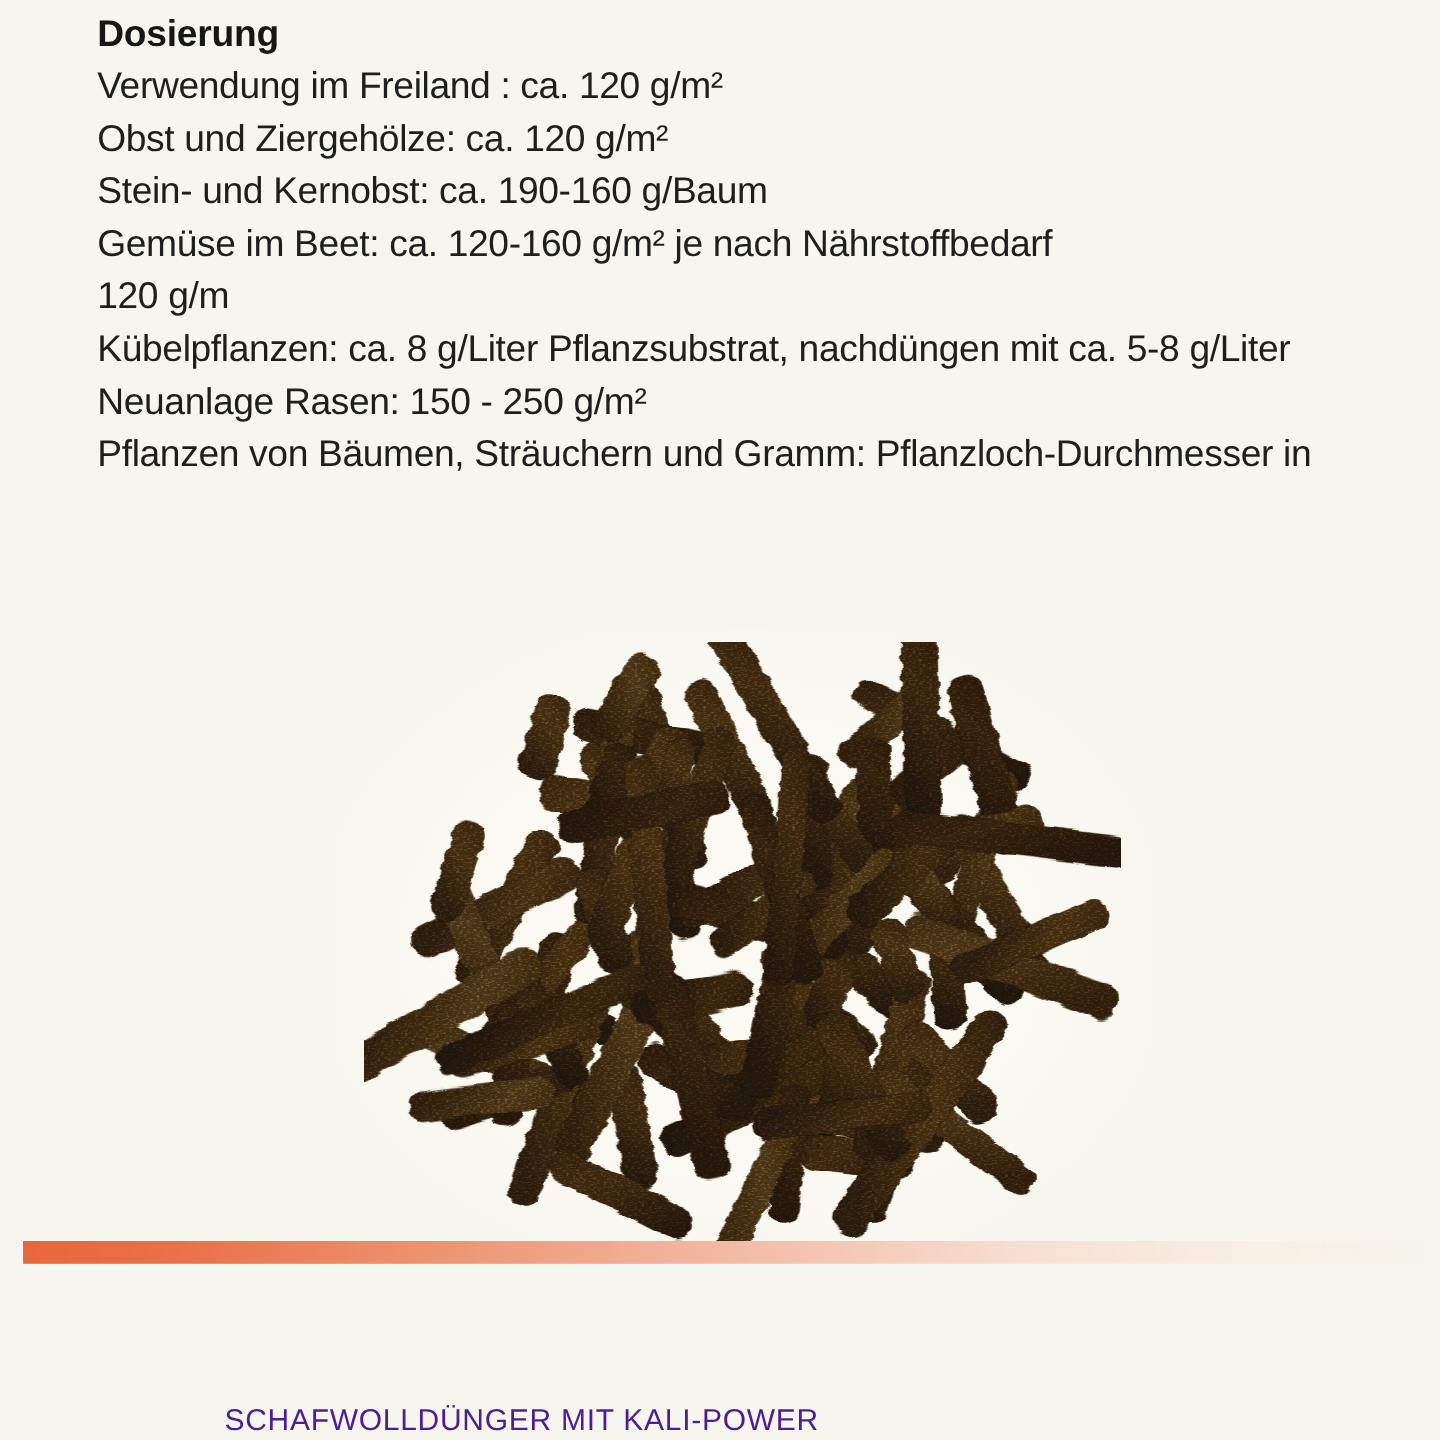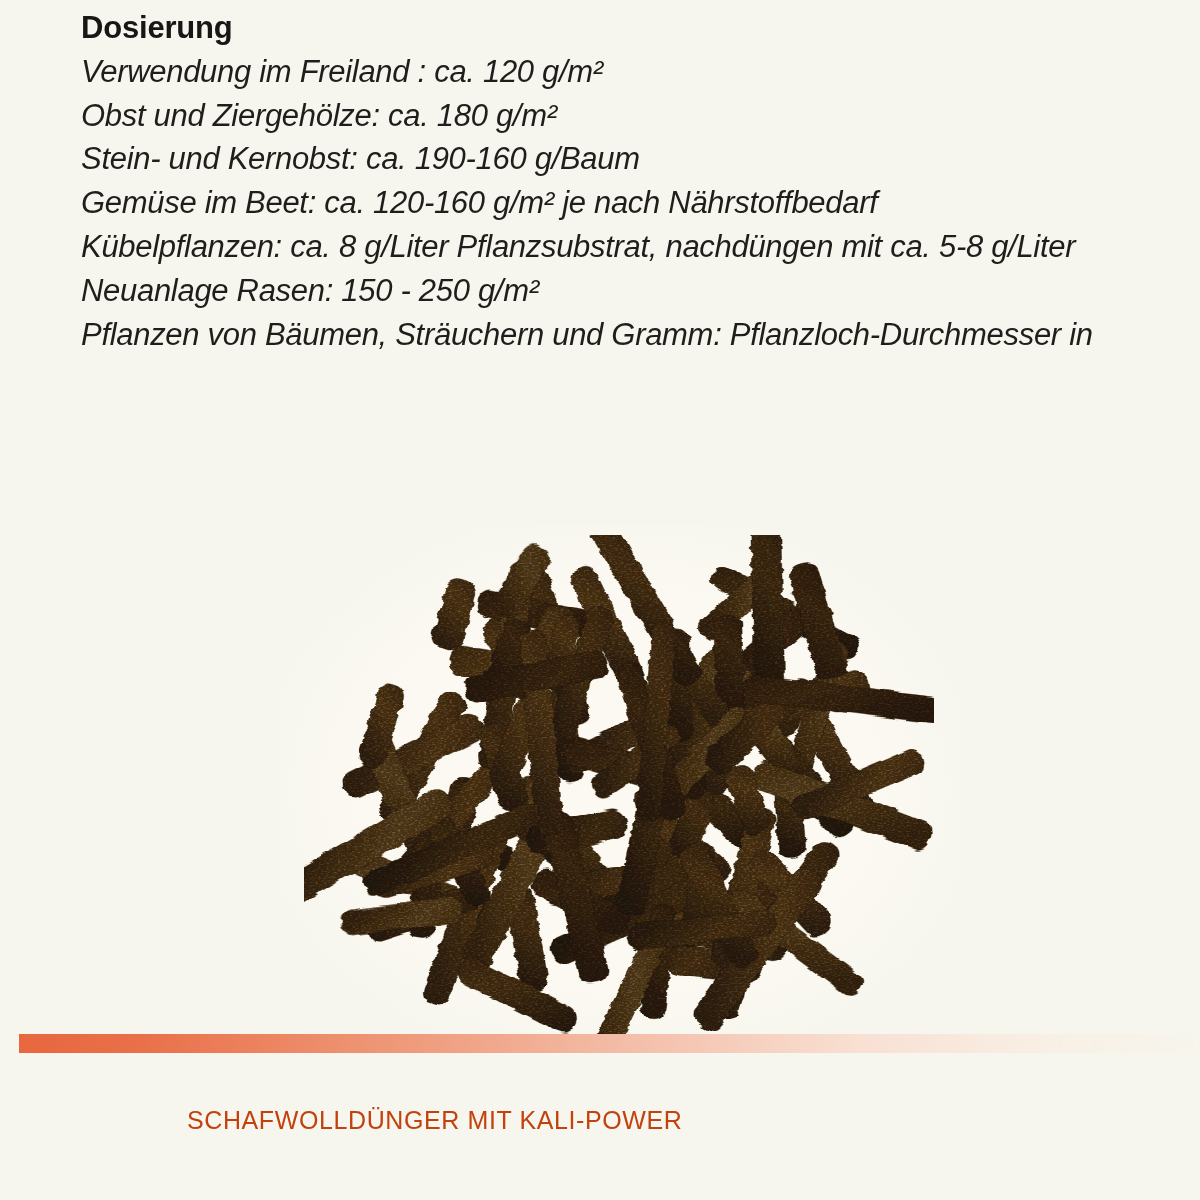--- a/index.html
+++ b/index.html
@@ -24,21 +24,21 @@
     white-space: nowrap;
   }
   .dosage h1 {
     margin: 0;
     font-size: 31px;
     line-height: 43.8px;
     font-weight: 700;
     color: #171715;
     letter-spacing: -0.2px;
   }
-  .dosage .line { height: 43.8px; font-style: italic; }
+  .dosage .line { height: 43.8px; }
   .photo-glow {
     position: absolute;
     left: 260px;
     top: 525px;
     width: 680px;
     height: 530px;
     background: radial-gradient(ellipse at center,
       #fbf9f2 0%, #fbf9f2 52%, rgba(251,249,242,0) 78%);
   }
   .pellets-svg {
@@ -54,39 +54,40 @@
     top: 1034px;
     width: 1200px;
     height: 19px;
     background: linear-gradient(to right,
       #e8673e 0%, #e97049 10%, #ee9675 30%, #f4c0ab 52%,
       #f8e0d3 70%, #f8efe4 85%, rgba(247,246,238,0) 100%);
   }
   .caption {
     position: absolute;
     left: 168px;
-    top: 1104px;
+    top: 1168px;
     font-size: 25px;
     line-height: 32px;
     letter-spacing: 0.6px;
-    color: #c2410c;
+    color: #4c1d95;
     white-space: nowrap;
   }
 </style>
 </head>
 <body>
 
 <div class="canvas">
 
   <section class="dosage">
     <h1>Dosierung</h1>
     <div class="line">Verwendung im Freiland : ca. 120 g/m²</div>
-    <div class="line">Obst und Ziergehölze: ca. 180 g/m²</div>
+    <div class="line">Obst und Ziergehölze: ca. 120 g/m²</div>
     <div class="line">Stein- und Kernobst: ca. 190-160 g/Baum</div>
     <div class="line">Gemüse im Beet: ca. 120-160 g/m² je nach Nährstoffbedarf</div>
+    <div class="line">120 g/m</div>
     <div class="line">Kübelpflanzen: ca. 8 g/Liter Pflanzsubstrat, nachdüngen mit ca. 5-8 g/Liter</div>
     <div class="line">Neuanlage Rasen: 150 - 250 g/m²</div>
     <div class="line">Pflanzen von Bäumen, Sträuchern und Gramm: Pflanzloch-Durchmesser in</div>
   </section>
 
   <div class="photo-glow"></div>
 
   <svg id="pellets" class="pellets-svg" viewBox="0 0 630 515" xmlns="http://www.w3.org/2000/svg">
     <defs>
       <filter id="pelletTex" x="-6%" y="-6%" width="112%" height="112%">

